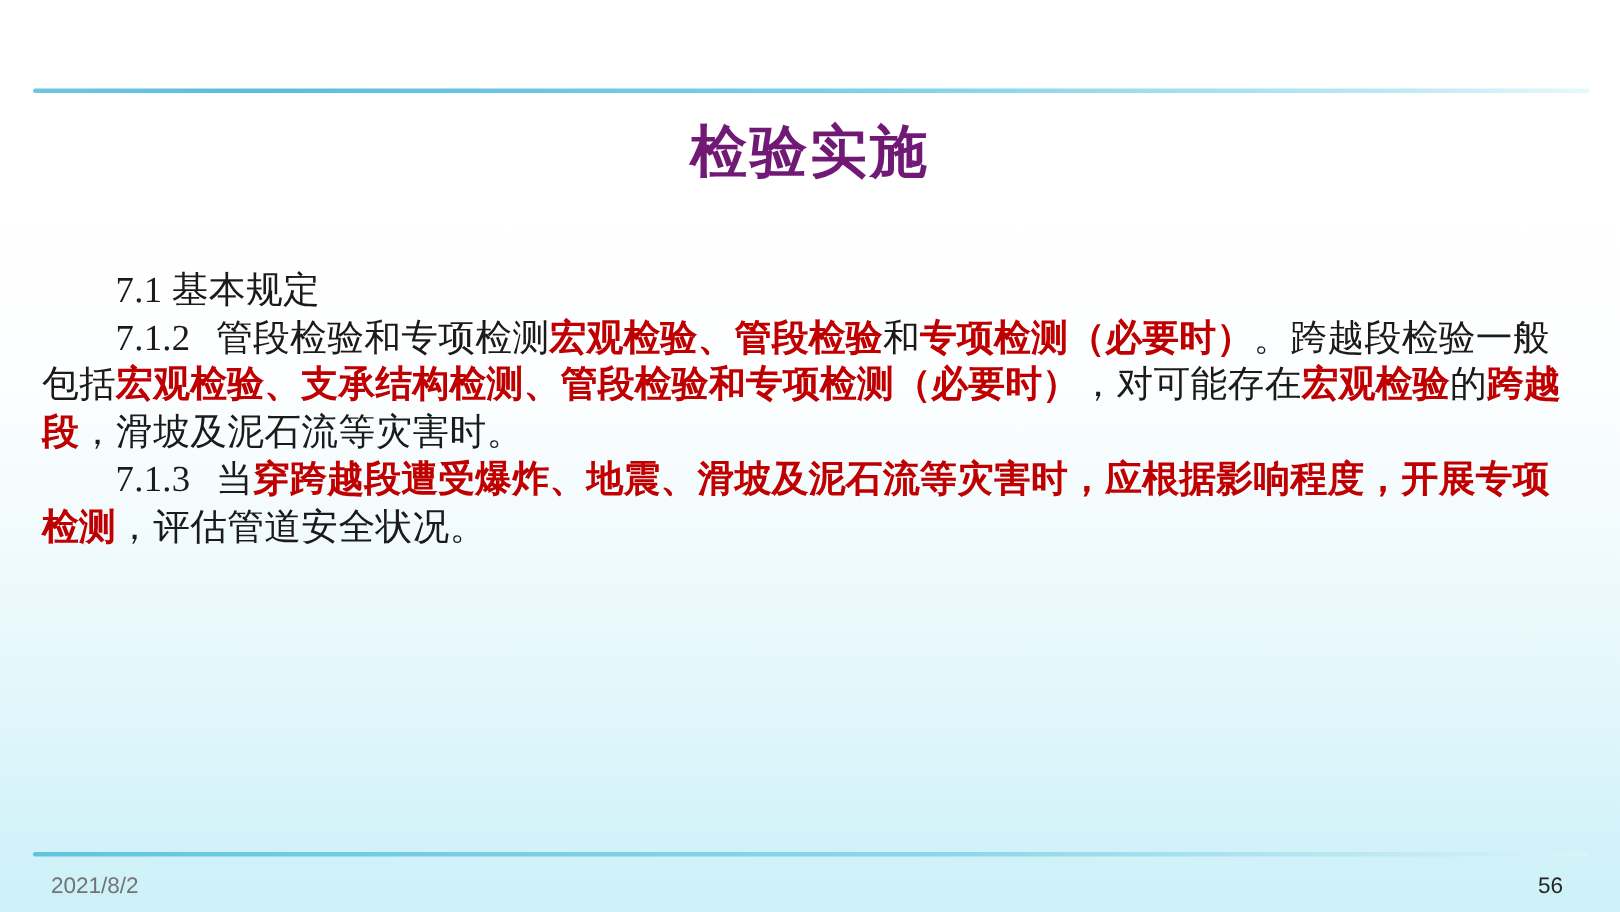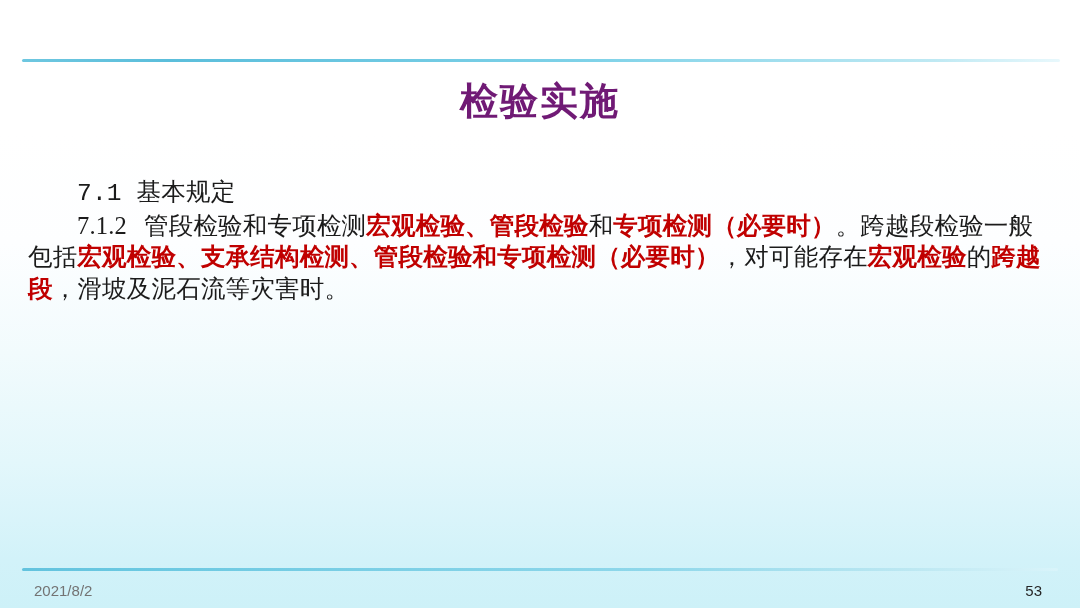--- a/index.html
+++ b/index.html
@@ -89,21 +89,20 @@
     margin: 0;
     padding: 0;
     white-space: normal;
     word-break: break-all;
   }
   .para + .para {
     margin-top: 0px;
   }
   .p-head {
     margin-top: 10px;
-    font-family: Liberation Mono, monospace;
   }
   .red {
     color: #c00000;
     font-weight: bold;
   }
   .indent {
     display: inline-block;
     width: 49px;
   }
   .gap-sm {
@@ -160,22 +159,25 @@
 
     <div class="para p-head">
       <span class="indent"></span><span>7.1   基本规定</span>
     </div>
 
 
     <div class="para">
       <span class="indent"></span><span>7.1.2</span><span class="gap-sm"></span><span>管段检验和专项检测</span><span class="red">宏观检验、管段检验</span><span>和</span><span class="red">专项检测（必要时）</span><span>。跨越段检验一般包括</span><span class="red">宏观检验、支承结构检测、管段检验和专项检测（必要时）</span><span>，对可能存在</span><span class="red">宏观检验</span><span>的</span><span class="red">跨越段</span><span>，滑坡及泥石流等灾害时。</span>
     </div>
 
+    <div class="para">
+      <span class="indent"></span><span>7.1.3</span><span class="gap-sm"></span><span>当</span><span class="red">穿跨越段遭受爆炸、地震、滑坡及泥石流等灾害时，应根据影响程度，开展专项检测</span><span>，评估管道安全状况。</span>
+    </div>
 
   </div>
 
   <div class="footer">
     <div class="footer-rule"></div>
     <div class="footer-date">2021/8/2</div>
-    <div class="footer-page">53</div>
+    <div class="footer-page">56</div>
   </div>
 
 </div>
 
 </body></html>

